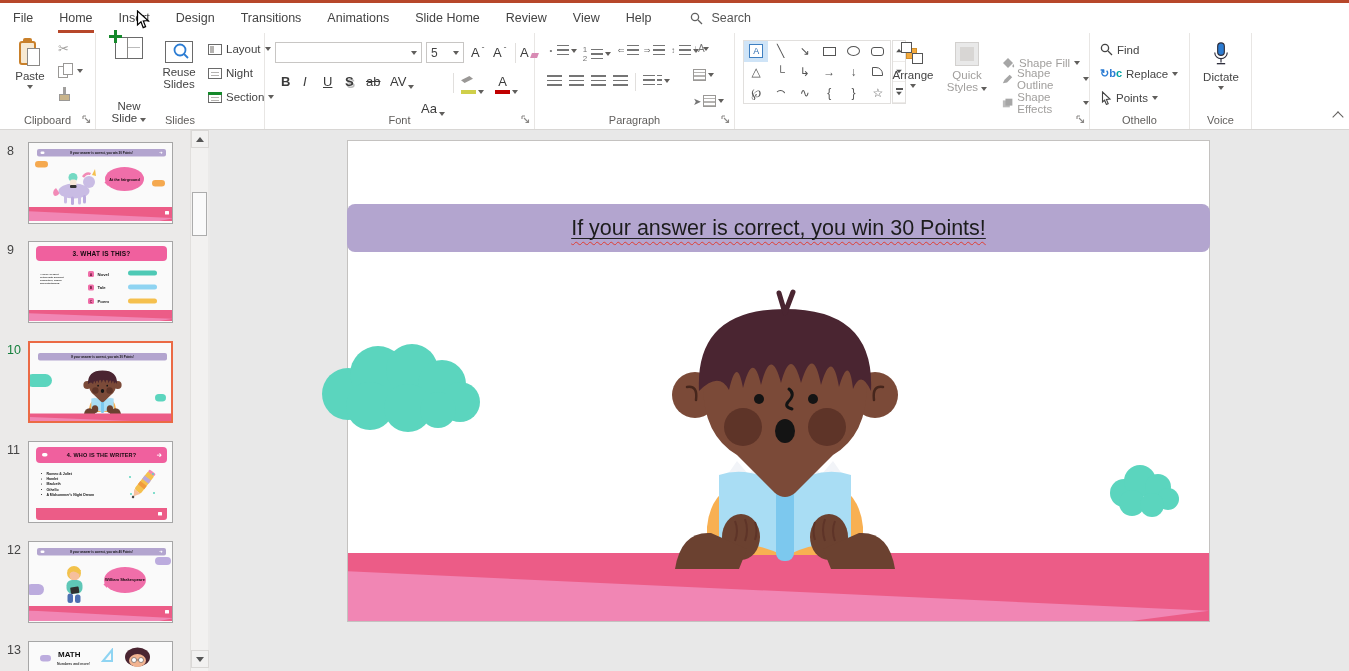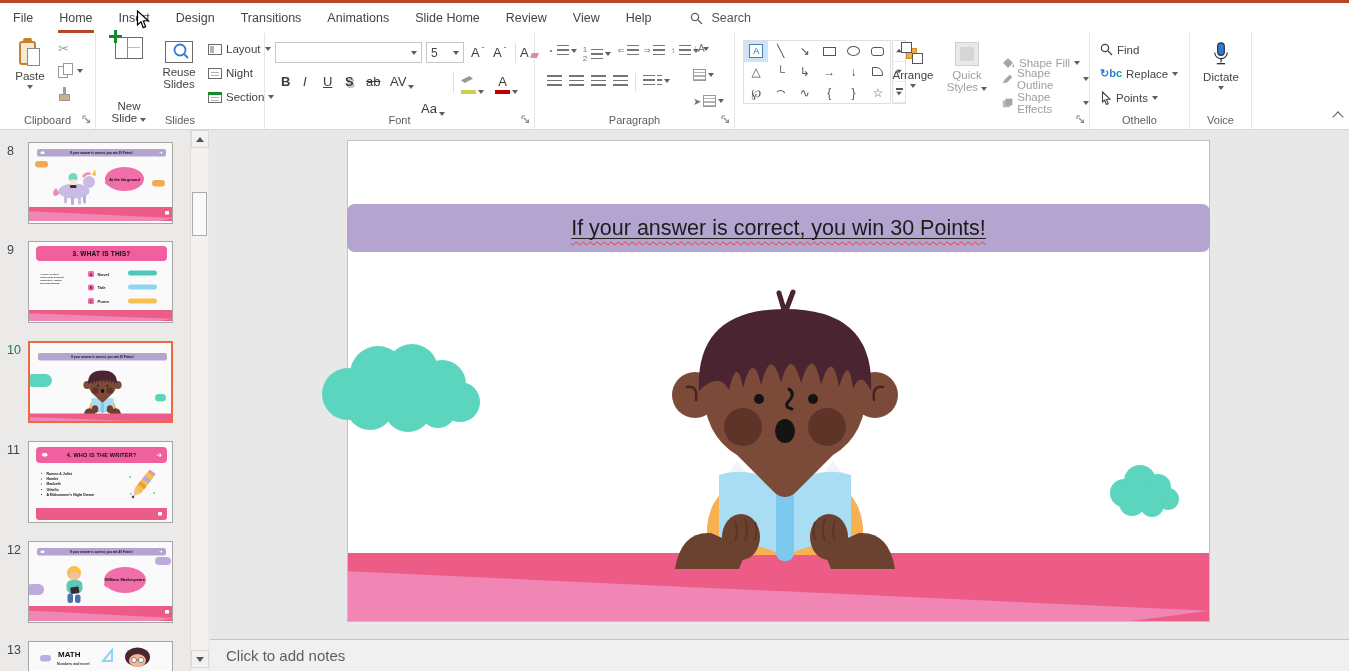--- a/index.html
+++ b/index.html
@@ -763,17 +763,14 @@
         <g fill="#6B4130">
           <ellipse cx="86" cy="248" rx="19" ry="23"></ellipse>
           <ellipse cx="174" cy="248" rx="19" ry="23"></ellipse>
           <path d="M20 280 Q26 242 56 244 L92 260 L84 280 Z"></path>
           <path d="M240 280 Q234 242 204 244 L168 260 L176 280 Z"></path>
         </g>
         <path d="M80 232 q4 10 0 20 M90 230 q4 11 0 22 M100 233 q3 9 0 18 M180 232 q-4 10 0 20 M170 230 q-4 11 0 22 M160 233 q-3 9 0 18" stroke="#5E3428" stroke-width="2" fill="none"></path>
       </svg>
     </div>
 
-    <div class="notes">
-      <span>Click to add notes</span>
-    </div>
   </div>
 </div>
 
 </body></html>

